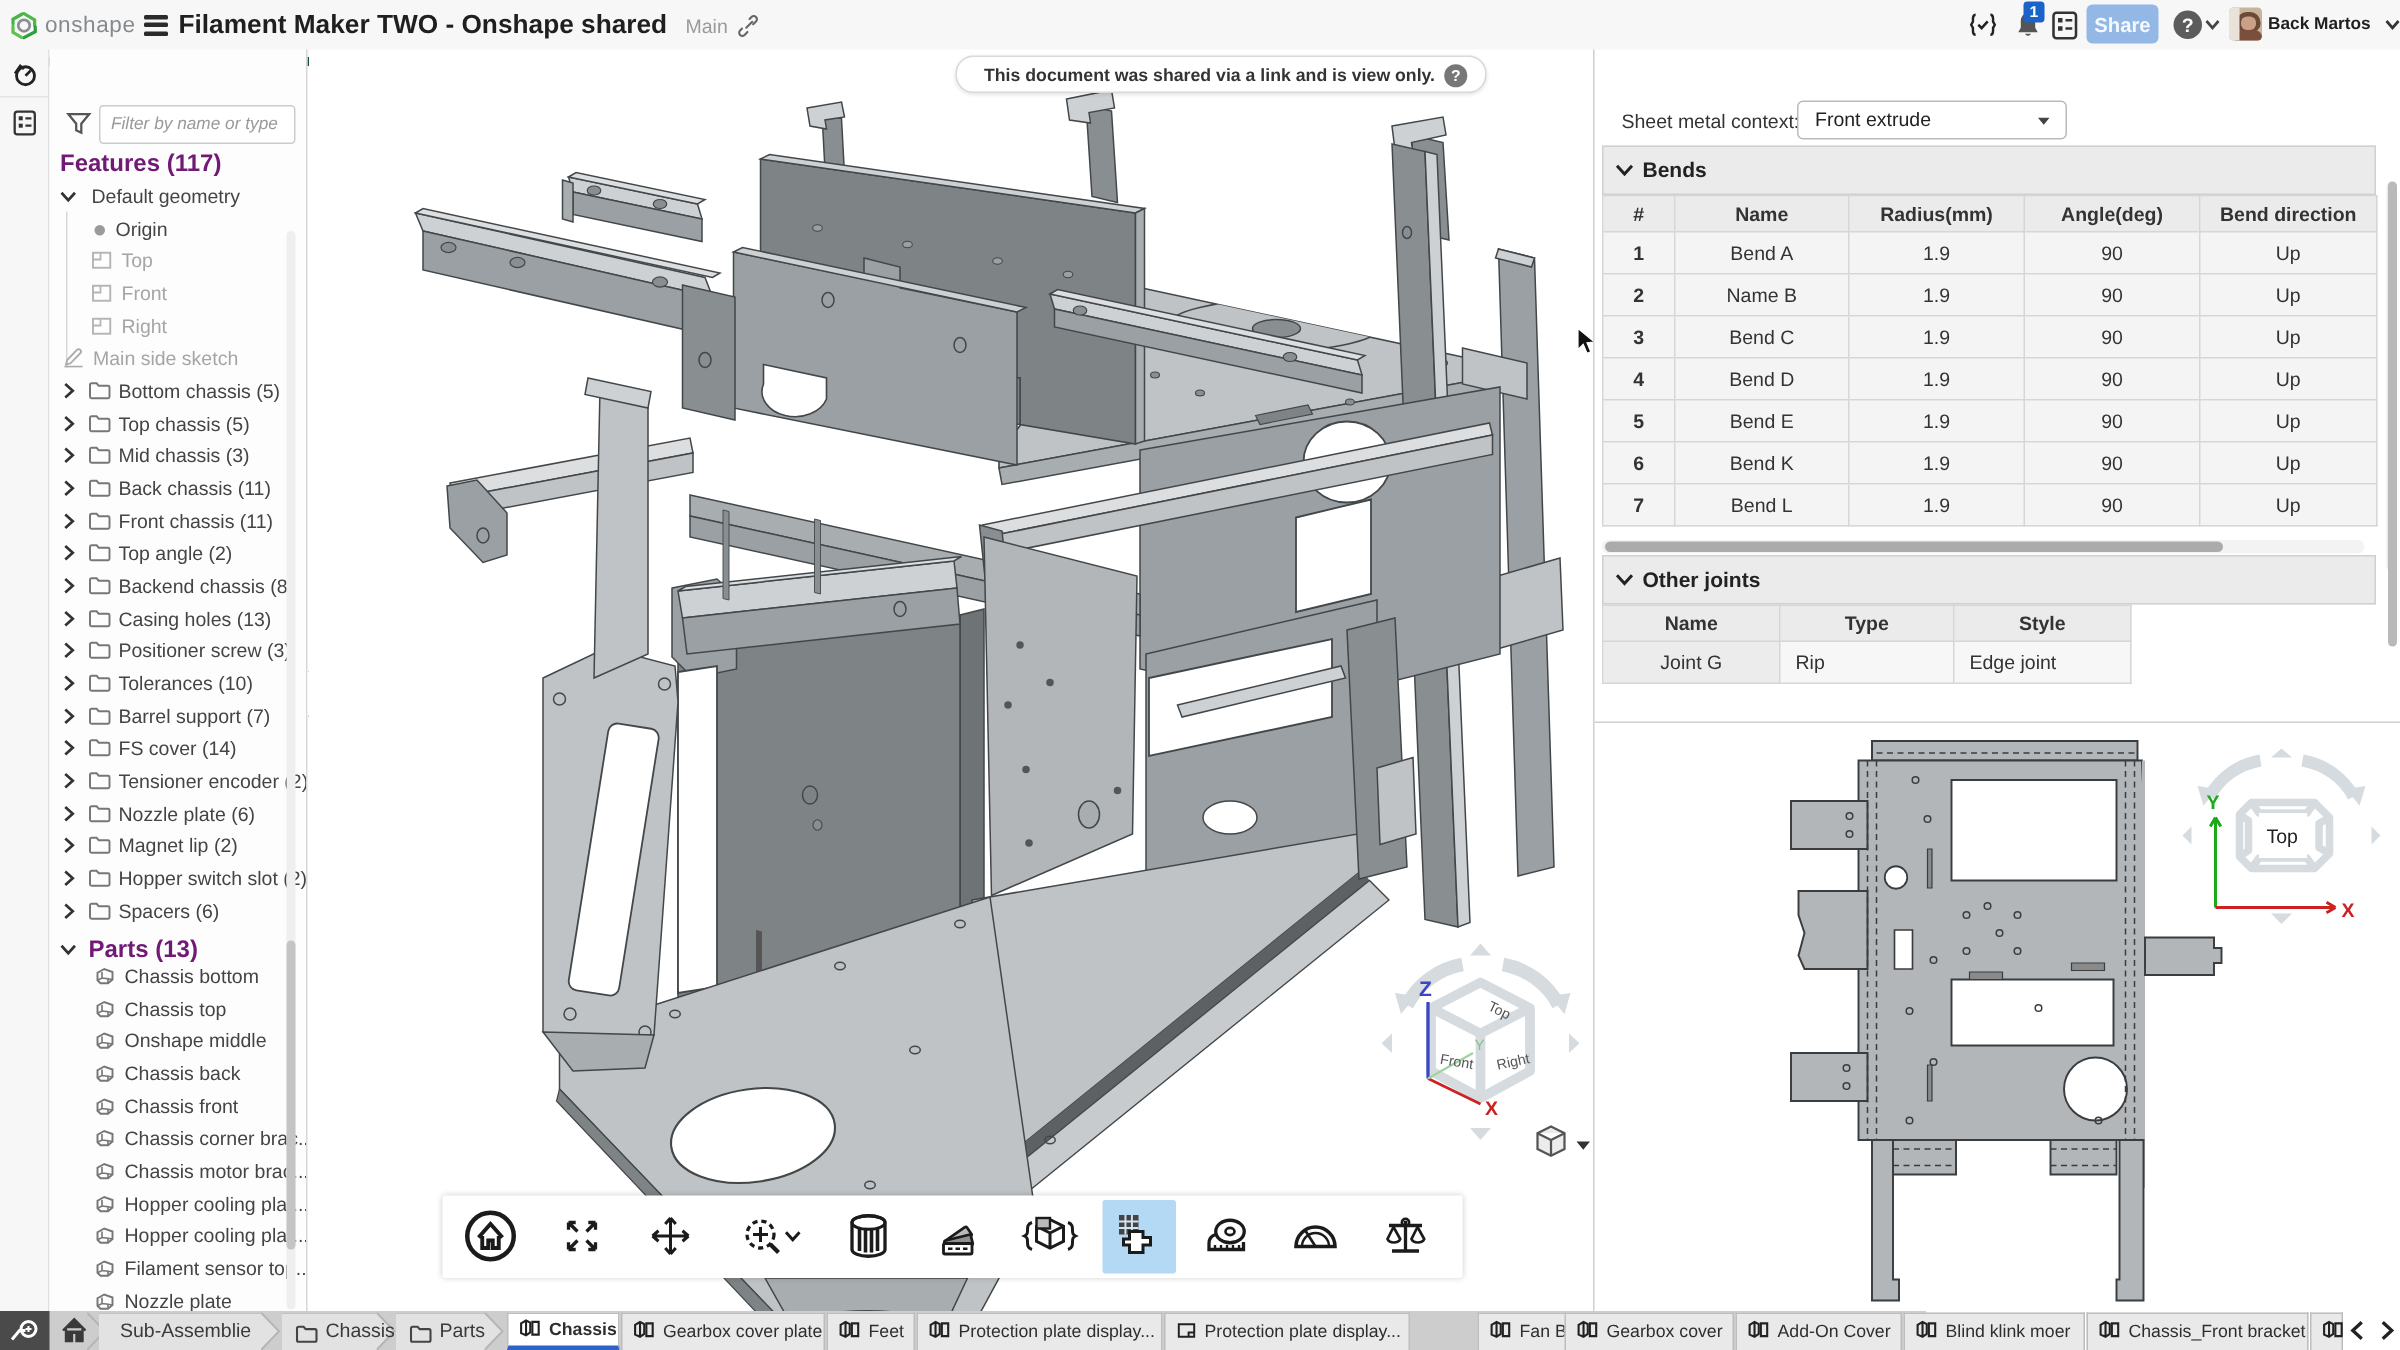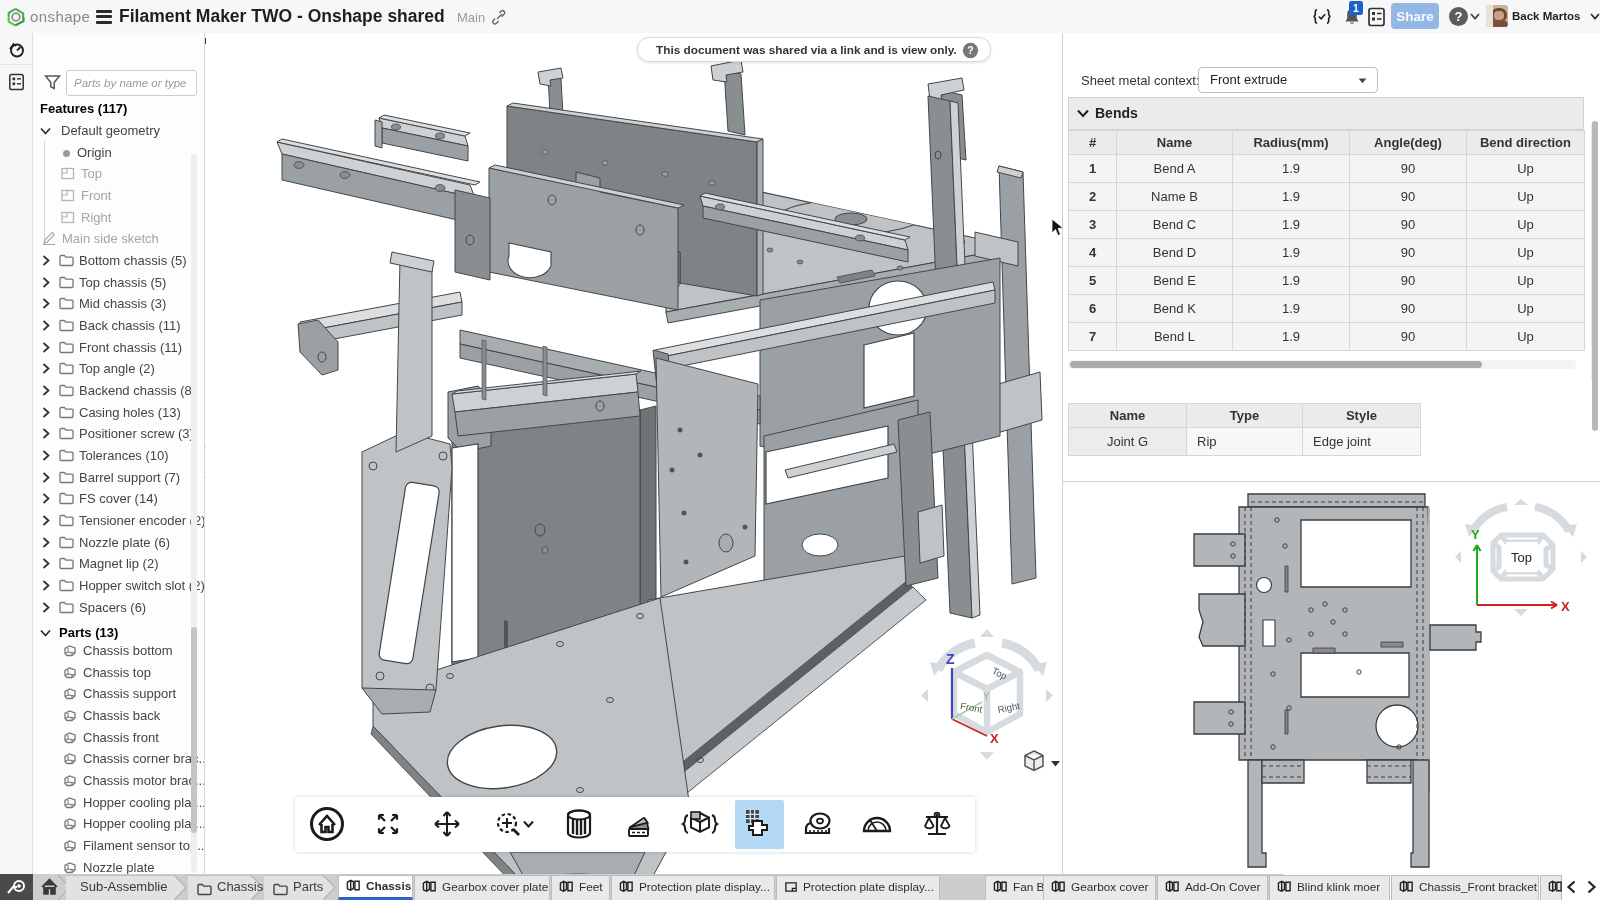--- a/index.html
+++ b/index.html
@@ -15,21 +15,21 @@
 #doctitle { position:absolute; left:119px; top:6px; font-size:17.5px; font-weight:bold; color:#1f1f1f; }
 #docmain { position:absolute; left:457px; top:10px; font-size:13px; color:#9a9a9a; }
 
 
 #lstrip { position:absolute; left:0; top:33px; width:33px; height:841px; background:#f7f7f7; border-right:1px solid #e0e0e0; }
 #lstrip .div { position:absolute; left:0; top:31px; width:33px; height:1px; background:#e4e4e4; }
 
 
 #lpanel { position:absolute; left:33px; top:33px; width:172px; height:841px; background:#fdfdfd; border-right:1px solid #d7d7d7; overflow:hidden; }
 #filterbox { position:absolute; left:33px; top:37px; width:131px; height:26px; border:1px solid #ccc; border-radius:3px; background:#fff; font-style:italic; color:#999; font-size:11.5px; line-height:24px; padding-left:7px; }
-.ftitle { position:absolute; left:7px; font-size:13px; font-weight:bold; color:#000000; }
+.ftitle { position:absolute; left:7px; font-size:16px; font-weight:bold; color:#701a75; }
 .trow { position:absolute; font-size:13px; color:#444; white-space:nowrap; }
 .trow.grey { color:#a5a5a5; }
 #lscroll { position:absolute; left:158px; top:121px; width:6px; height:719px; background:#efefef; border-radius:3px; }
 #lthumb { position:absolute; left:158px; top:594px; width:6px; height:206px; background:#c4c4c4; border-radius:3px; }
 #flyout { position:absolute; left:205px; top:447px; width:25px; height:31px; background:#fff; border:1px solid #ccc; border-left:none; border-radius:0 3px 3px 0; }
 
 
 #viewport { position:absolute; left:206px; top:33px; width:856px; height:841px; background:#fff; }
 #banner { position:absolute; left:637px; top:37px; width:354px; height:25px; background:#fff; border:1px solid #d9d9d9; border-radius:12px; box-shadow:0 1px 3px rgba(0,0,0,0.12); font-size:11.8px; font-weight:bold; color:#333; text-align:left; line-height:24px; padding-left:18px; }
 
@@ -135,21 +135,21 @@
         <path d="M10 6.5 h4.5" stroke="#333" stroke-width="1.6"></path>
       <rect x="5" y="10.5" width="3" height="3" fill="#333"></rect>
         <path d="M10 12 h4.5" stroke="#333" stroke-width="1.6"></path>
     </svg>
   </div>
 
   <div id="lpanel">
     <svg style="position:absolute;left:11px;top:41px" width="17" height="17" viewBox="0 0 17 17">
         <path d="M1.5 2 L15.5 2 L10.2 8.5 L10.2 14.5 L6.8 12.8 L6.8 8.5 Z" fill="none" stroke="#555" stroke-width="1.5"></path>
       </svg>
-    <div id="filterbox">Parts by name or type</div>
+    <div id="filterbox">Filter by name or type</div>
     <div class="ftitle" style="top:68px">Features (117)</div>
     <div id="treezone">
         <div style="position:absolute;left:11px;top:108px;width:1px;height:104px;background:#d8d8d8"></div>
     <svg style="position:absolute;left:7px;top:94.0px" width="11" height="8" viewBox="0 0 11 8">
           <path d="M1 1.5 L5.5 6.5 L10 1.5" fill="none" stroke="#333" stroke-width="1.8"></path>
         </svg>
     <div class="trow" style="left:28px;top:90px">Default geometry</div>
     <div style="position:absolute;left:30px;top:117px;width:7px;height:7px;border-radius:50%;background:#9a9a9a"></div>
     <div class="trow" style="left:44px;top:112px">Origin</div>
     <svg style="position:absolute;left:28px;top:134.34px" width="14" height="13" viewBox="0 0 14 13">
@@ -302,21 +302,21 @@
     <div class="trow" style="left:50px;top:610px">Chassis bottom</div>
     <svg style="position:absolute;left:30px;top:632.6800000000001px" width="14" height="14" viewBox="0 0 14 14">
           <path d="M2 9.5 V4.5 L6.5 2 L12 4 V9 L9 11.5 H4 Z" fill="none" stroke="#777" stroke-width="1.3"></path>
           <path d="M2 9.5 L5 8 L9 8.5 L9 11.5 M9 8.5 L12 9 M5 8 L5 4" fill="none" stroke="#777" stroke-width="1.1"></path>
         </svg>
     <div class="trow" style="left:50px;top:632px">Chassis top</div>
     <svg style="position:absolute;left:30px;top:654.3500000000001px" width="14" height="14" viewBox="0 0 14 14">
           <path d="M2 9.5 V4.5 L6.5 2 L12 4 V9 L9 11.5 H4 Z" fill="none" stroke="#777" stroke-width="1.3"></path>
           <path d="M2 9.5 L5 8 L9 8.5 L9 11.5 M9 8.5 L12 9 M5 8 L5 4" fill="none" stroke="#777" stroke-width="1.1"></path>
         </svg>
-    <div class="trow" style="left:50px;top:653px">Chassis support</div>
+    <div class="trow" style="left:50px;top:653px">Onshape middle</div>
     <svg style="position:absolute;left:30px;top:676.0200000000001px" width="14" height="14" viewBox="0 0 14 14">
           <path d="M2 9.5 V4.5 L6.5 2 L12 4 V9 L9 11.5 H4 Z" fill="none" stroke="#777" stroke-width="1.3"></path>
           <path d="M2 9.5 L5 8 L9 8.5 L9 11.5 M9 8.5 L12 9 M5 8 L5 4" fill="none" stroke="#777" stroke-width="1.1"></path>
         </svg>
     <div class="trow" style="left:50px;top:675px">Chassis back</div>
     <svg style="position:absolute;left:30px;top:697.69px" width="14" height="14" viewBox="0 0 14 14">
           <path d="M2 9.5 V4.5 L6.5 2 L12 4 V9 L9 11.5 H4 Z" fill="none" stroke="#777" stroke-width="1.3"></path>
           <path d="M2 9.5 L5 8 L9 8.5 L9 11.5 M9 8.5 L12 9 M5 8 L5 4" fill="none" stroke="#777" stroke-width="1.1"></path>
         </svg>
     <div class="trow" style="left:50px;top:697px">Chassis front</div>
@@ -676,20 +676,25 @@
             <td style="font-weight:bold">7</td>
             <td>Bend L</td>
             <td>1.9</td>
             <td>90</td>
             <td>Up</td>
           </tr>
     </tbody>
       </table>
     <div id="hscroll"></div>
       <div id="hthumb"></div>
+    <div class="sechead" style="top:337px">Other joints
+      <svg style="position:absolute;left:8px;top:11px" width="12" height="9" viewBox="0 0 12 9">
+          <path d="M1 1.5 L6 7 L11 1.5" fill="none" stroke="#222" stroke-width="2"></path>
+        </svg>
+    </div>
     <table class="otab" id="jointtab" style="left:5px;top:370px">
       <tbody>
           <tr class="hdr">
             <td style="width:118px">Name</td>
             <td style="width:116px">Type</td>
             <td style="width:118px">Style</td>
           </tr>
       <tr>
             <td style="font-weight:normal;background:#ececec">Joint G</td>
             <td style="text-align:left;padding-left:10px;background:#f7f7f7">Rip</td>

